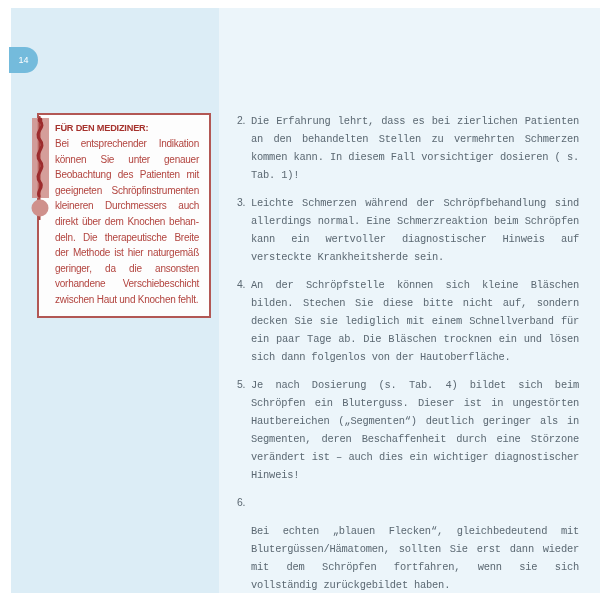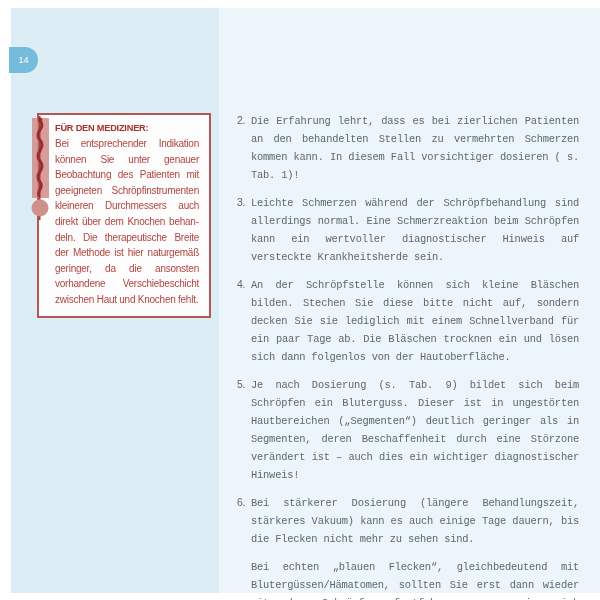--- a/index.html
+++ b/index.html
@@ -122,27 +122,26 @@
       </div>
       <div class="item">
         <span class="num">4.</span>
         <div class="txt">
           <p>An der Schröpfstelle können sich kleine Bläschen bilden. Stechen Sie diese bitte nicht auf, sondern decken Sie sie lediglich mit einem Schnell­verband für ein paar Tage ab. Die Bläschen trocknen ein und lösen sich dann folgenlos von der Hautober­fläche.</p>
         </div>
       </div>
       <div class="item">
         <span class="num">5.</span>
         <div class="txt">
-          <p>Je nach Dosierung (s. Tab. 9) bildet sich beim Schröpfen ein Bluterguss. Dieser ist in ungestörten Hautbereichen („Segmenten“) deutlich gerin­ger als in Segmenten, deren Beschaffenheit durch eine Störzone verän­dert ist – auch dies ein wichtiger diagnostischer Hinweis!</p>
+          <p>Je nach Dosierung (s. Tab. 4) bildet sich beim Schröpfen ein Bluterguss. Dieser ist in ungestörten Hautbereichen („Segmenten“) deutlich gerin­ger als in Segmenten, deren Beschaffenheit durch eine Störzone verän­dert ist – auch dies ein wichtiger diagnostischer Hinweis!</p>
         </div>
       </div>
       <div class="item">
         <span class="num">6.</span>
         <div class="txt">
-          <p>Bei stärkerer Dosierung (längere Behandlungszeit, stärkeres Vakuum) kann es auch einige Tage dauern, bis die Flecken nicht mehr zu sehen sind.</p>
         </div>
       </div>
       <div class="item">
         <span class="num"></span>
         <div class="txt">
           <p>Bei echten „blauen Flecken“, gleichbedeutend mit Blutergüssen/Häma­tomen, sollten Sie erst dann wieder mit dem Schröpfen fortfahren, wenn sie sich vollständig zurück­gebildet haben.</p>
         </div>
       </div>
     </div>
 </div>

